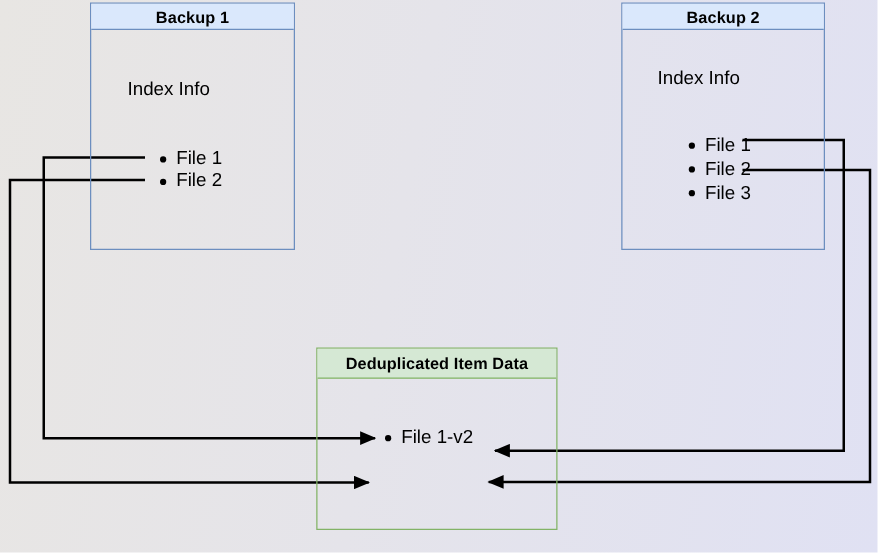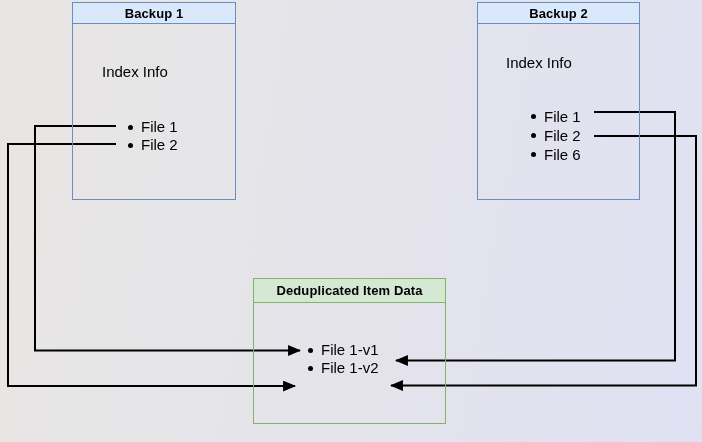--- a/index.html
+++ b/index.html
@@ -31,21 +31,21 @@
   .rows-18 li { height:18px;   line-height:18px; }
   .rows-19 li { height:19px;   line-height:19px; }
   .rows-d  li { height:18.3px; line-height:18.3px; }
   ul.file-list li::before {
     content:""; position:absolute; left:0; top:50%; margin-top:-2.5px;
     width:5px; height:5px; border-radius:50%; background:#000;
   }
 
   
   #backup1 { left:72px;  top:2px;   width:164px; height:198px; }
-  #backup2 { left:477px; top:2px;   width:163px; height:198px; }
+  #backup2 { left:497px; top:2px;   width:163px; height:198px; }
   #dedup   { left:253px; top:278px; width:193px; height:146px; }
 
   #backup1 .section-label { left:29px; top:60px; }
   #backup1 ul { left:55px; top:115px; }
 
   #backup2 .section-label { left:28px; top:51px; }
   #backup2 ul { left:53px; top:104px; }
 
   #dedup ul { left:54px; top:62px; }
 </style>
@@ -78,27 +78,26 @@
   </div>
 
   <div id="backup2" class="node blue">
     <div class="node-header">
       <span>Backup 2</span>
     </div>
     <div class="section-label">Index Info</div>
     <ul class="file-list rows-19">
       <li>File 1</li>
       <li>File 2</li>
-      <li>File 6</li>
+      <li>File 3</li>
     </ul>
   </div>
 
   <div id="dedup" class="node green">
     <div class="node-header">
       <span>Deduplicated Item Data</span>
     </div>
     <ul class="file-list rows-d">
-      <li>File 1-v1</li>
       <li>File 1-v2</li>
     </ul>
   </div>
 
 </div>
 
 </body></html>

